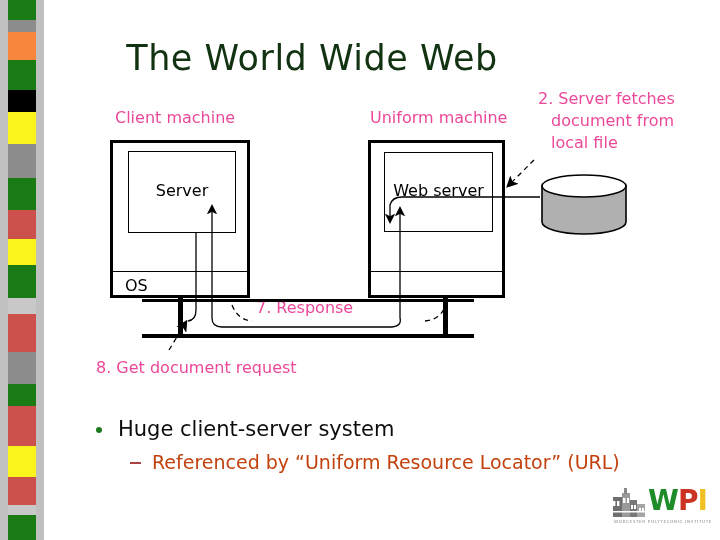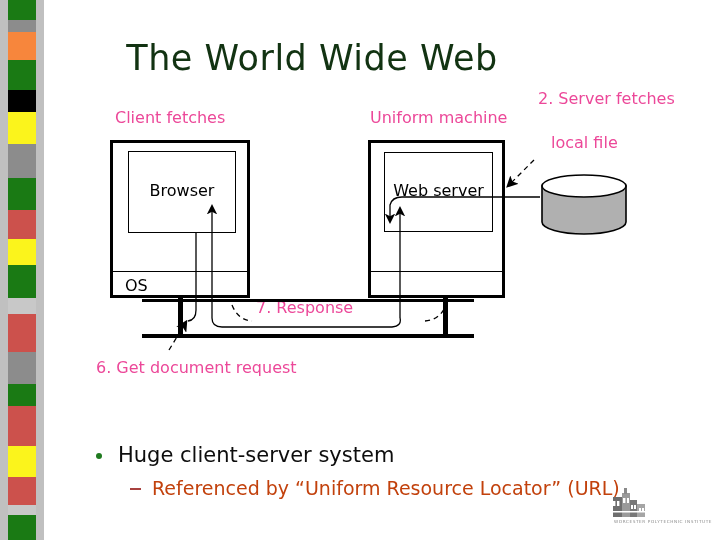--- a/index.html
+++ b/index.html
@@ -124,21 +124,20 @@
     width: 600px;
   }
   .b1 {
     position: relative;
     padding-left: 30px;
     font-family: "DejaVu Sans", sans-serif;
     font-size: 21px;
     color: #0d0d0d;
     line-height: 31px;
     white-space: nowrap;
-    margin-top: 26px;
   }
   .b1 .dot {
     position: absolute;
     left: 8px; top: 13px;
     width: 6px; height: 6px;
     border-radius: 50%;
     background: #1f7a1f;
   }
   .b2 {
     position: relative;
@@ -217,32 +216,33 @@
       <div class="chip" style="position: absolute; left: 8px; top: 477px; width: 28px; height: 28px; background: rgb(204, 81, 76);"></div>
       <div class="chip" style="position: absolute; left: 8px; top: 505px; width: 28px; height: 10px; background: rgb(200, 200, 200);"></div>
       <div class="chip" style="position: absolute; left: 8px; top: 515px; width: 28px; height: 57px; background: rgb(26, 122, 20);"></div>
     </div>
 </div>
 
 <div id="title">The World Wide Web</div>
 
 <div id="diagram">
 
-  <div class="lbl" style="left:115px; top:107px;">Client fetches</div>
+  <div class="lbl" style="left:115px; top:107px;">Client machine</div>
   <div class="lbl" style="left:370px; top:107px;">Uniform machine</div>
 
   <div class="lbl" style="left:538px; top:88px;">2. Server fetches</div>
+  <div class="lbl" style="left:551px; top:110px;">document from</div>
   <div class="lbl" style="left:551px; top:132px;">local file</div>
 
   <div class="lbl" style="left:256px; top:297px;">7. Response</div>
-  <div class="lbl" style="left:96px; top:357px;">6. Get document request</div>
+  <div class="lbl" style="left:96px; top:357px;">8. Get document request</div>
 
   <div class="machine" style="left:110px; top:140px; width:140px; height:158px;">
     <div class="inner" style="left:15px; top:8px; width:108px; height:82px;">
-      <div class="innerlbl" style="top:29px;">Browser</div>
+      <div class="innerlbl" style="top:29px;">Server</div>
     </div>
     <div class="divider" style="top:128px;"></div>
     <div class="oslbl" style="left:12px; top:133px;">OS</div>
   </div>
 
   <div class="machine" style="left:368px; top:140px; width:137px; height:158px;">
     <div class="inner" style="left:13px; top:9px; width:109px; height:80px;">
       <div class="innerlbl" style="top:28px;">Web server</div>
     </div>
     <div class="divider" style="top:128px;"></div>
@@ -309,14 +309,17 @@
     <rect x="1" y="13" width="2.4" height="5" fill="#ffffff"></rect>
     <rect x="5" y="13" width="2.4" height="5" fill="#ffffff"></rect>
     <rect x="11" y="10" width="2.4" height="5" fill="#ffffff"></rect>
     <rect x="15" y="10" width="2" height="5" fill="#ffffff"></rect>
     <rect x="19" y="17" width="2" height="4" fill="#ffffff"></rect>
     <rect x="22" y="17" width="2" height="4" fill="#ffffff"></rect>
     <rect x="27" y="20" width="2" height="4" fill="#ffffff"></rect>
     <rect x="30" y="20" width="2" height="4" fill="#ffffff"></rect>
     <rect x="1" y="23" width="32" height="1.5" fill="#ffffff"></rect>
   </svg>
+  <div class="letters">
+    <span class="w">W</span><span class="p">P</span><span class="i">I</span>
+  </div>
   <div class="tagline">WORCESTER POLYTECHNIC INSTITUTE</div>
 </div>
 
 </body></html>

